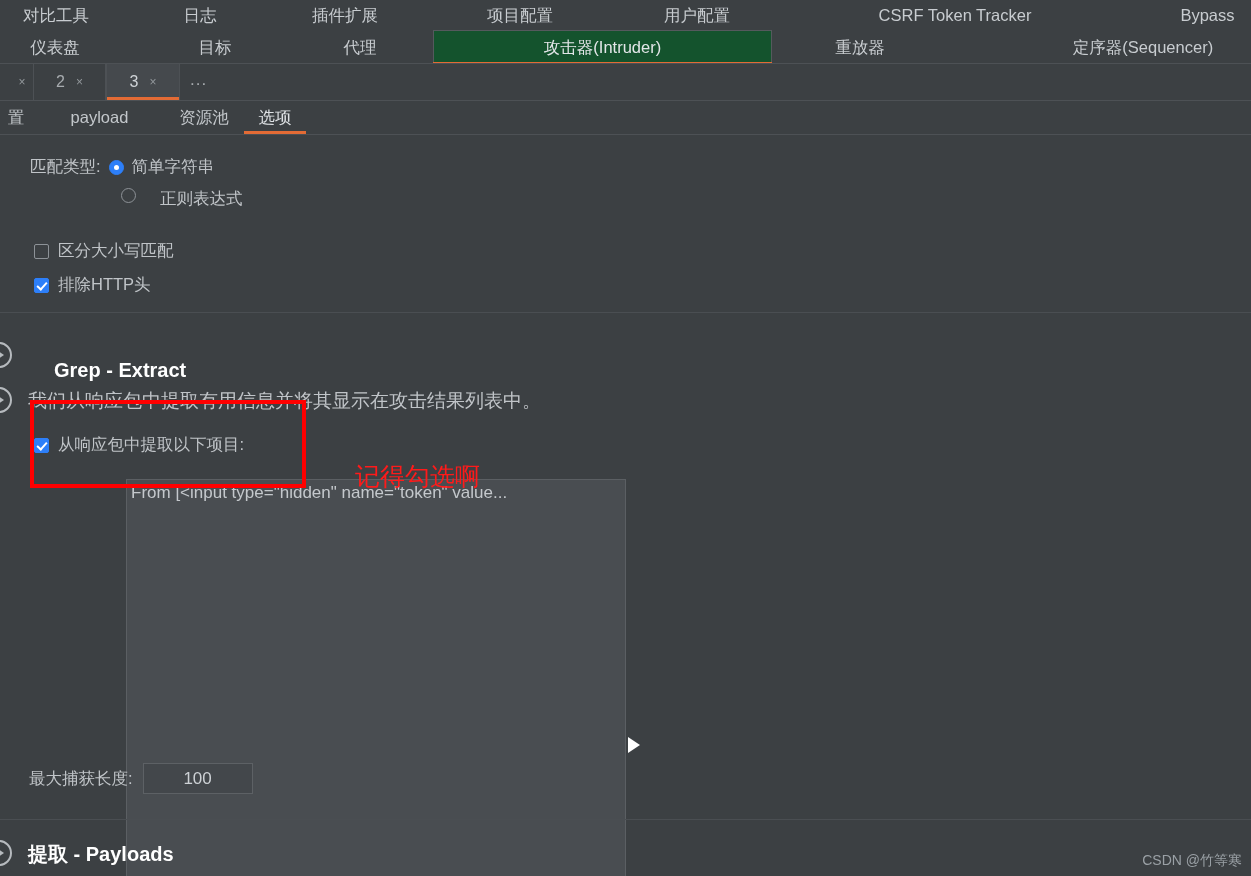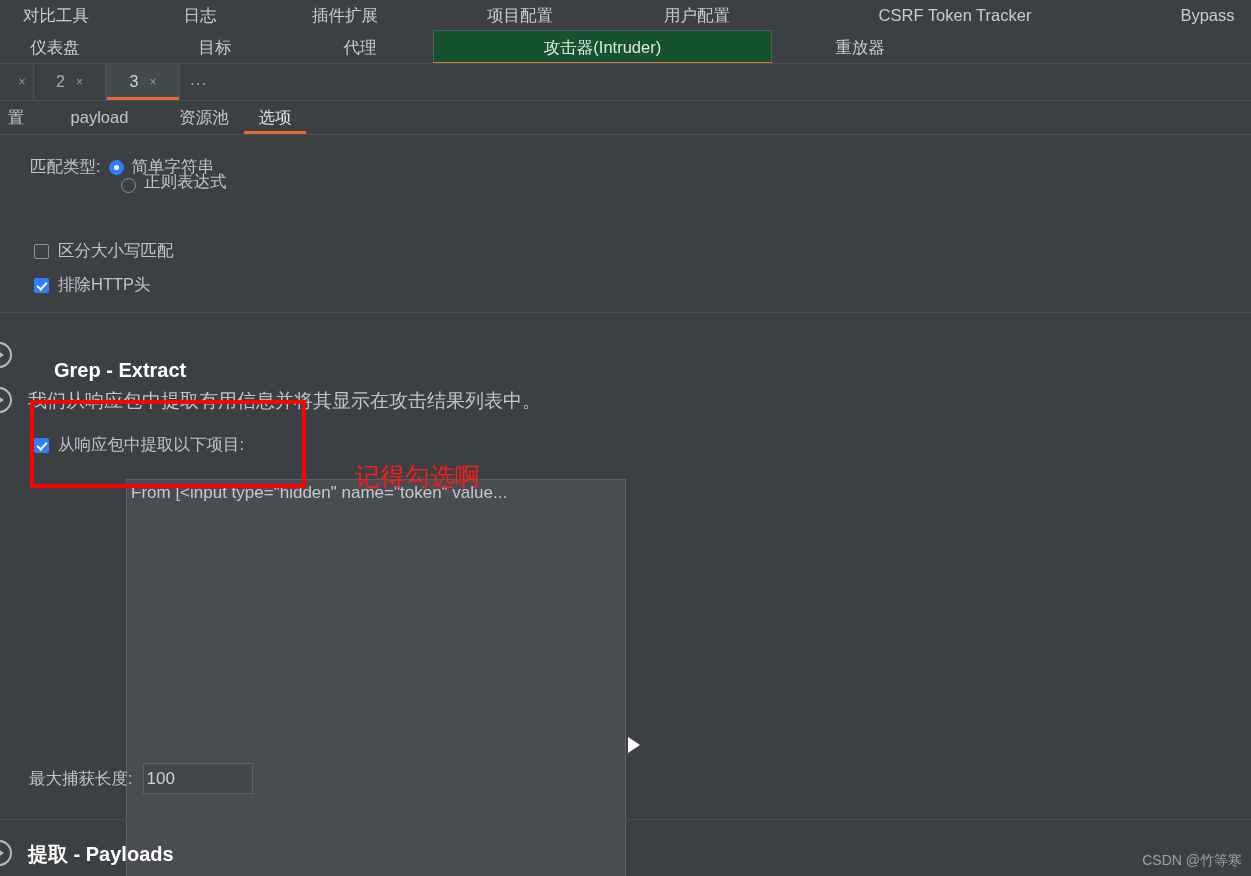--- a/index.html
+++ b/index.html
@@ -190,24 +190,24 @@
     content: "";
     position: absolute;
     left: 4px; top: 4px;
     width: 5px; height: 5px;
     border-radius: 50%;
     background: #ffffff;
   }
 
   .radio-row2 {
     position: absolute;
-    left: 121px; top: 36px;
-    display: flex;
-    align-items: flex-end;
-    gap: 8px;
+    left: 121px; top: 53px;
+    display: flex;
+    align-items: flex-start;
+    gap: 24px;
   }
 
   .checkbox {
     width: 15px; height: 15px;
     border: 1px solid #8d9297;
     background: transparent;
     display: inline-block;
     position: relative;
     flex: 0 0 auto;
     cursor: pointer;
@@ -331,20 +331,21 @@
     gap: 10px;
   }
   .txt-input {
     width: 110px; height: 31px;
     background: #43474b;
     border: 1px solid #5d6165;
     color: #cdd1d5;
     font-size: 17px;
     font-family: "Liberation Sans", "DejaVu Sans", sans-serif;
     padding: 0 3px;
+    text-align: center;
   }
 
   
   .anno-box {
     position: absolute;
     left: 30px; top: 400px;
     width: 276px; height: 88px;
     border: 4px solid #ff0000;
     pointer-events: none;
   }
@@ -380,20 +381,21 @@
     <div class="top-nav-item" style="position: absolute; left: 855px; width: 200px;">CSRF Token Tracker</div>
     <div class="top-nav-item" style="position: absolute; left: 1160px; width: 95px;">Bypass</div>
   </div>
 
   <div class="mod-nav">
     <div class="mod-nav-item" style="left: 0px; width: 110px;">仪表盘</div>
     <div class="mod-nav-item" style="left: 160px; width: 110px;">目标</div>
     <div class="mod-nav-item" style="left: 305px; width: 110px;">代理</div>
     <div class="mod-nav-item active" style="left: 433px; width: 339px;">攻击器(Intruder)</div>
     <div class="mod-nav-item" style="left: 800px; width: 120px;">重放器</div>
+    <div class="mod-nav-item" style="left: 1035px; width: 216px;">定序器(Sequencer)</div>
     <div class="mod-nav-underline"></div>
   </div>
 
   <div class="tab-strip">
     <div class="num-tab" style="left: 0px; width: 34px;">
       <span></span>
       <span class="close-x">×</span>
     </div>
     <div class="num-tab" style="left: 34px; width: 72px;">
       <span>2</span>

